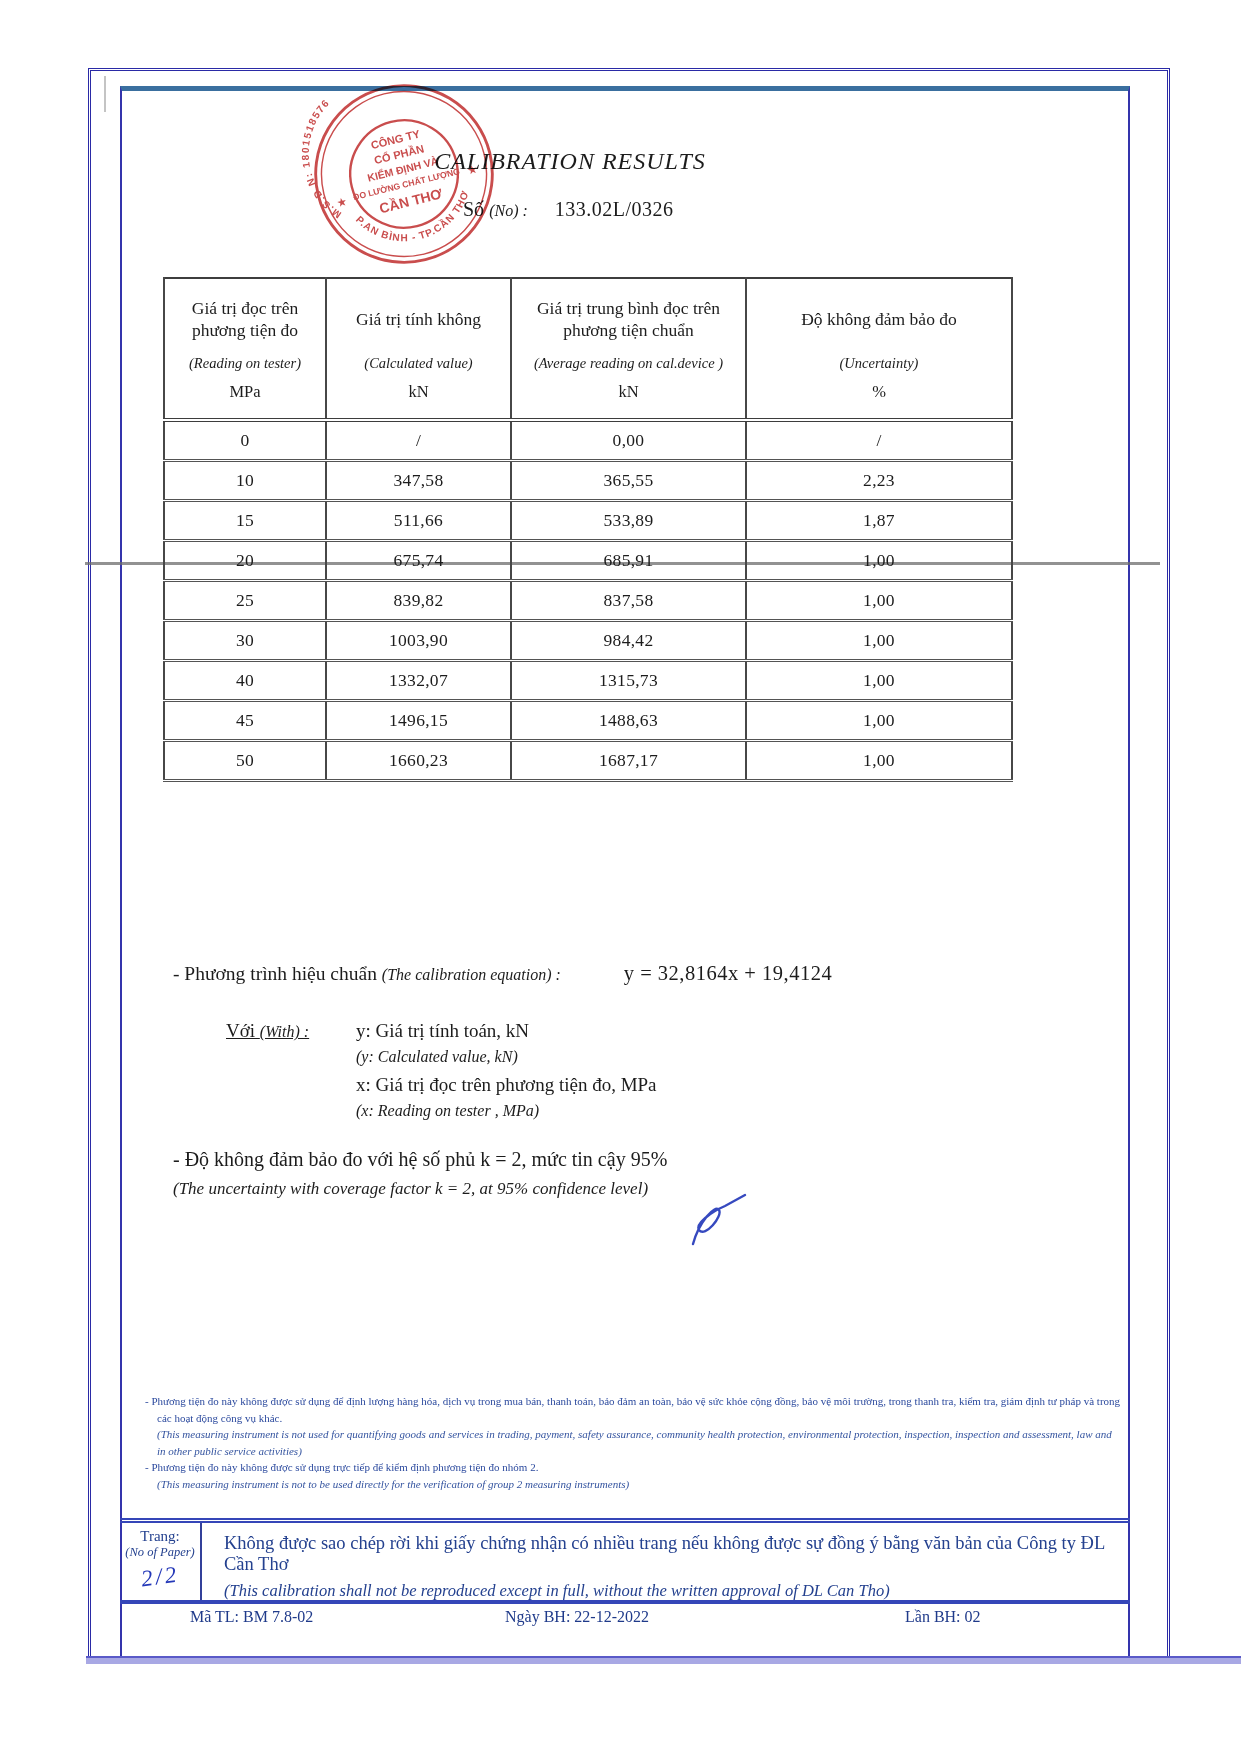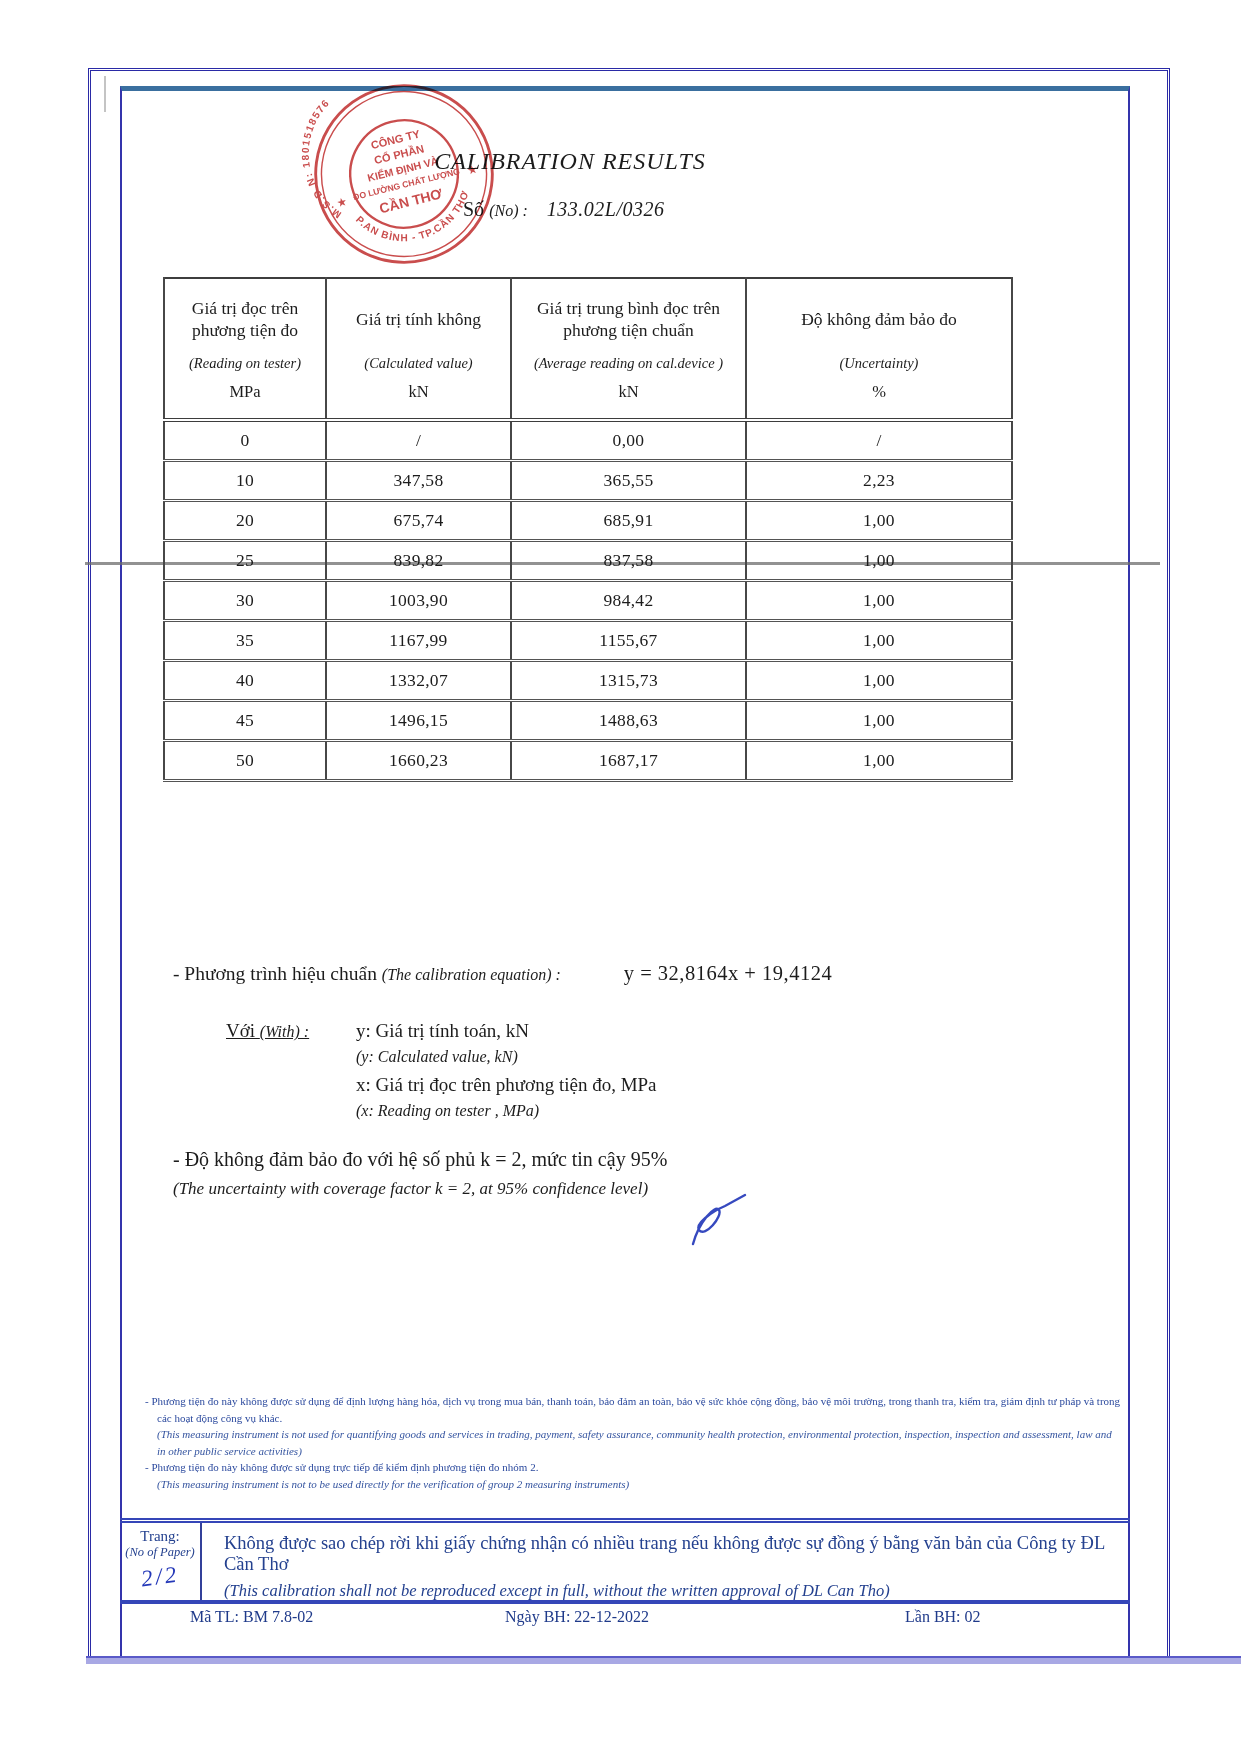--- a/index.html
+++ b/index.html
@@ -22,21 +22,21 @@
   .scan-hline { position:absolute; left:85px; top:562px; width:1075px; height:3px;
     background:#6d6d6d; opacity:.75; }
 
   
   .title { position:absolute; left:280px; top:98px; width:580px; text-align:center;
     font-size:31px; font-weight:bold; letter-spacing:1px; z-index:1; }
   .subtitle { position:absolute; left:280px; top:148px; width:580px; text-align:center;
     font-size:24px; font-style:italic; letter-spacing:1px; z-index:1; }
   .doc-no { position:absolute; left:463px; top:198px; font-size:20px; z-index:1; white-space:nowrap; }
   .doc-no .en { font-size:16px; font-style:italic; }
-  .doc-no .val { margin-left:14px; letter-spacing:.5px;font-style:italic; }
+  .doc-no .val { margin-left:22px; letter-spacing:.5px; }
 
   
   .stamp { position:absolute; left:308px; top:78px; width:192px; height:192px;
     transform:rotate(-14deg); opacity:.88; mix-blend-mode:multiply; z-index:2; }
   .stamp text { fill:#c23434; font-family:"Liberation Sans","DejaVu Sans",sans-serif; font-weight:bold; }
   .stamp circle { stroke:#c23434; fill:none; }
 
   
   table.cal { position:absolute; left:163px; top:277px; width:848px; border-collapse:collapse;
     table-layout:fixed; }
@@ -167,41 +167,41 @@
           <td>0,00</td>
           <td>/</td>
         </tr>
         <tr>
           <td>10</td>
           <td>347,58</td>
           <td>365,55</td>
           <td>2,23</td>
         </tr>
         <tr>
+          <td>15</td>
+          <td>511,66</td>
+          <td>533,89</td>
+          <td>1,87</td>
+        </tr>
+        <tr>
           <td>20</td>
           <td>675,74</td>
           <td>685,91</td>
           <td>1,00</td>
         </tr>
         <tr>
           <td>25</td>
           <td>839,82</td>
           <td>837,58</td>
           <td>1,00</td>
         </tr>
         <tr>
           <td>30</td>
           <td>1003,90</td>
           <td>984,42</td>
-          <td>1,00</td>
-        </tr>
-        <tr>
-          <td>35</td>
-          <td>1167,99</td>
-          <td>1155,67</td>
           <td>1,00</td>
         </tr>
         <tr>
           <td>40</td>
           <td>1332,07</td>
           <td>1315,73</td>
           <td>1,00</td>
         </tr>
         <tr>
           <td>45</td>

